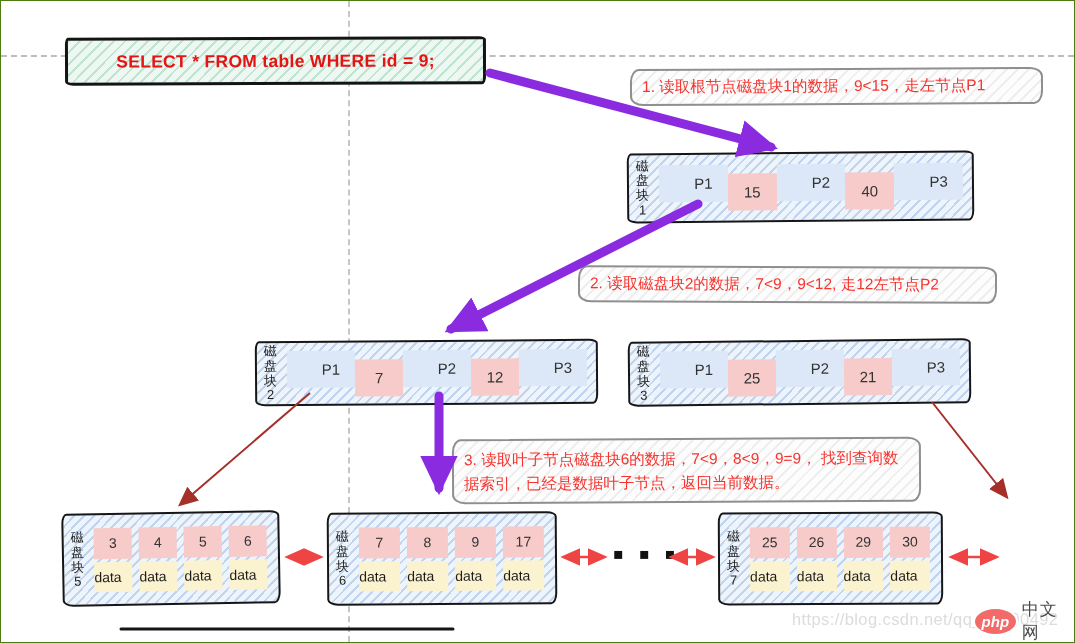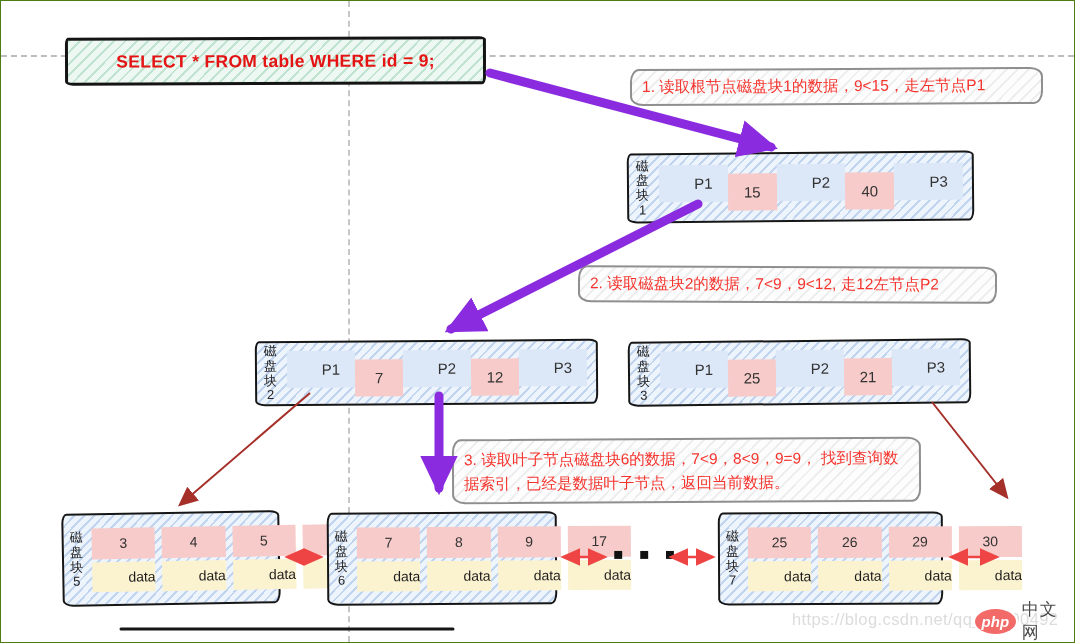--- a/index.html
+++ b/index.html
@@ -73,21 +73,21 @@
     position:absolute; z-index:2;
     border:2.5px solid #161616; border-radius:5px 10px 6px 11px / 10px 5px 11px 6px;
     display:flex; align-items:center; padding:0 11px 0 6px;
   }
   .lb5 { left:61px;  top:511px; width:218px; height:93px; transform:rotate(-1deg); }
   .lb6 { left:326px; top:511px; width:230px; height:93px; transform:rotate(-0.4deg); }
   .lb7 { left:717px; top:511px; width:225px; height:93px; transform:rotate(-0.3deg); }
   .lcols { display:flex; gap:7px; flex:1; }
   .lcol  { flex:1; display:flex; flex-direction:column; gap:3px; }
   .kcell { height:31px; line-height:31px; background:#f6cbca; text-align:center; font-size:14px; color:#333; }
-  .dcell { height:30px; line-height:30px; background:#fbf2d0; font-size:14px; color:#1c1c1c;padding-left:36px; }
+  .dcell { height:30px; line-height:30px; background:#fbf2d0; font-size:14px; color:#1c1c1c; }
 
   .dots { position:absolute; left:612px; top:543px; z-index:2;
     font-size:16px; letter-spacing:5px; color:#111; font-family:"DejaVu Sans",sans-serif; }
 
   .arrows { position:absolute; left:0; top:0; z-index:3; pointer-events:none; }
 
   .wm-url { position:absolute; left:791px; top:609px; z-index:3;
     font-size:16.5px; color:#dcdcdc; letter-spacing:0.4px; }
   .logo { position:absolute; left:974px; top:597px; z-index:4;
     display:flex; align-items:center; gap:6px; }

